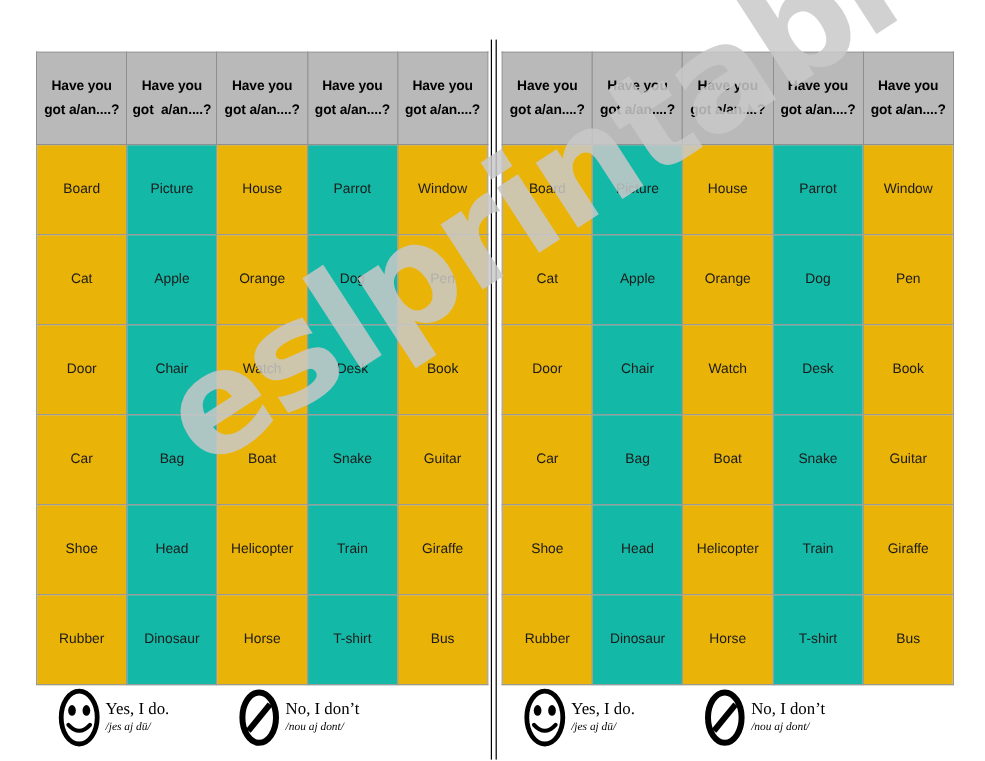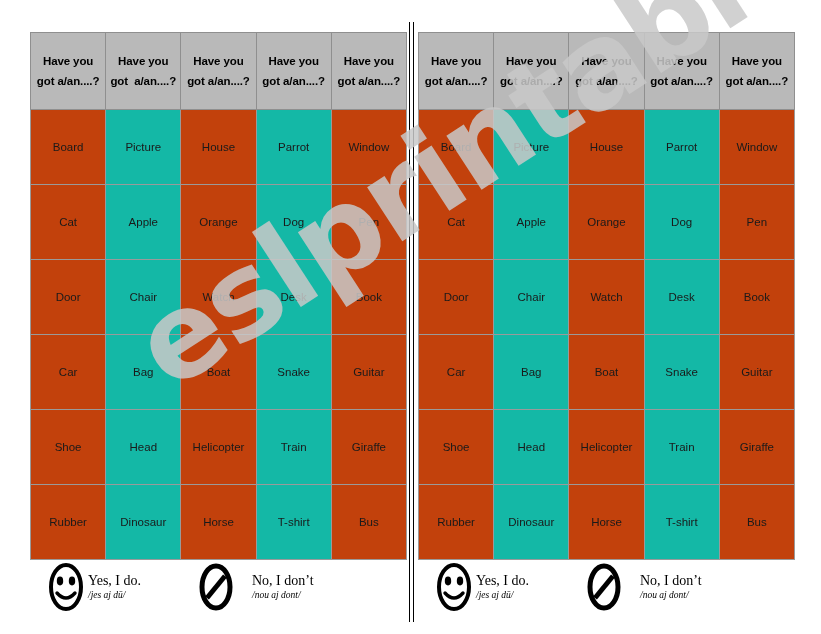--- a/index.html
+++ b/index.html
@@ -38,21 +38,21 @@
     opacity: 0.85;
     white-space: nowrap;
     transform: rotate(-33deg);
     transform-origin: 0 0;
   }
 
   
   .sheet {
     position: absolute;
     left: 0;
-    top: 4px;
+    top: 15px;
     width: 821px;
     height: 478px;
     z-index: 1;
   }
   .half {
     position: absolute;
     top: 28px;
     width: 376px;
   }
   .half.left  { left: 30px; }
@@ -98,21 +98,21 @@
     border-color: #8f8f8f;
   }
   table.bingo thead th .hl1 { display: block; }
   table.bingo thead th .hl2 { display: block; white-space: pre; }
 
   table.bingo tbody td {
     height: 74px;
     font-size: 11.5px;
     font-weight: normal;
     color: #1a1a1a;
-    background: #c2410c;
+    background: #eab308;
   }
   
   table.bingo tbody td.shade { background: #14b8a6; }
 
   
   .legend {
     position: absolute;
     top: 558px;
     width: 376px;
     height: 60px;
@@ -120,21 +120,21 @@
   .legend.left  { left: 30px; }
   .legend.right { left: 418px; }
 
   .legend-item {
     position: absolute;
     top: 0;
     display: flex;
     align-items: center;
   }
   .legend-item.yes { left: 16px; }
-  .legend-item.no  { left: 166px; gap: 14px; }
+  .legend-item.no  { left: 166px; }
 
   .legend-icon {
     width: 40px;
     height: 50px;
     flex: 0 0 40px;
   }
   .legend-text {
     margin-left: 2px;
     white-space: nowrap;
   }

